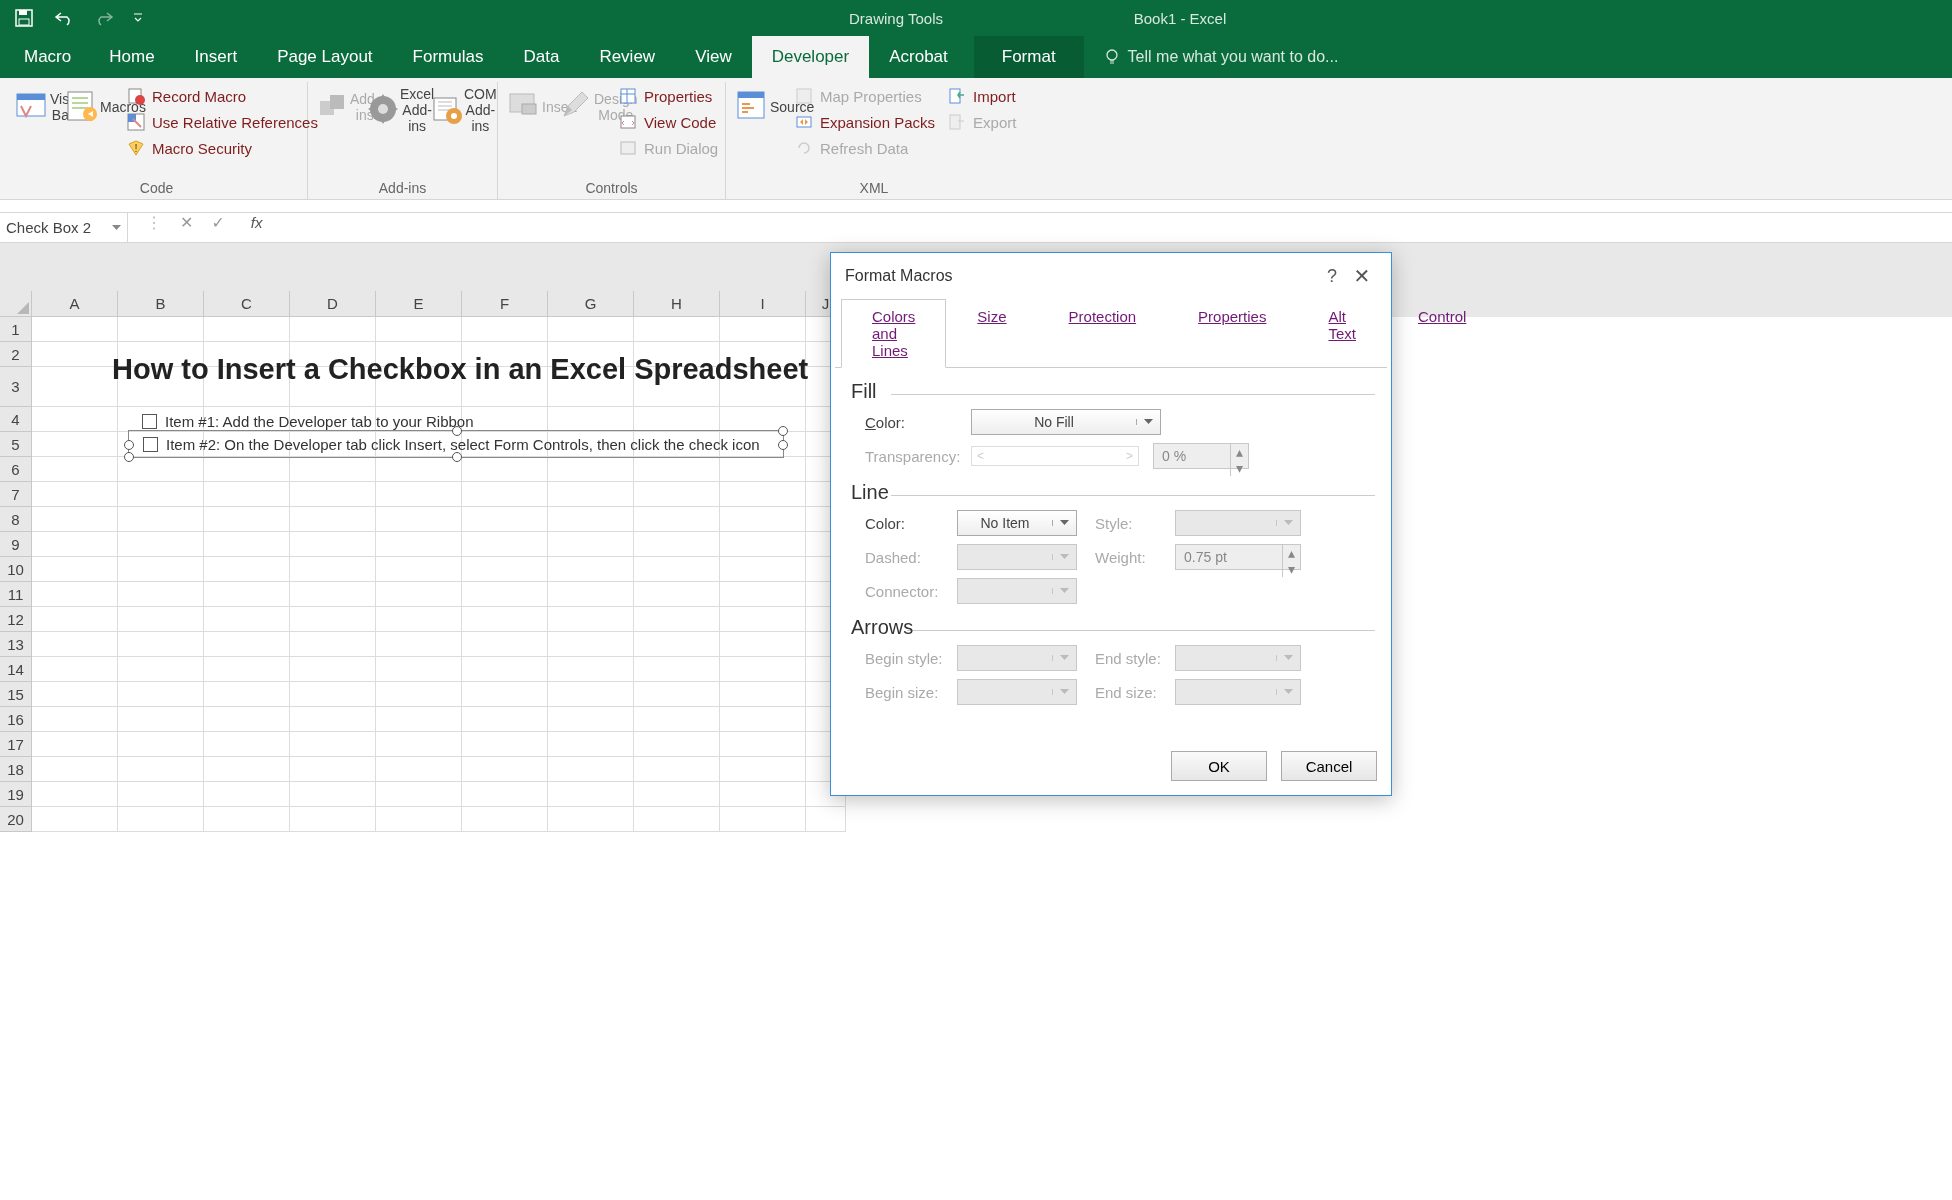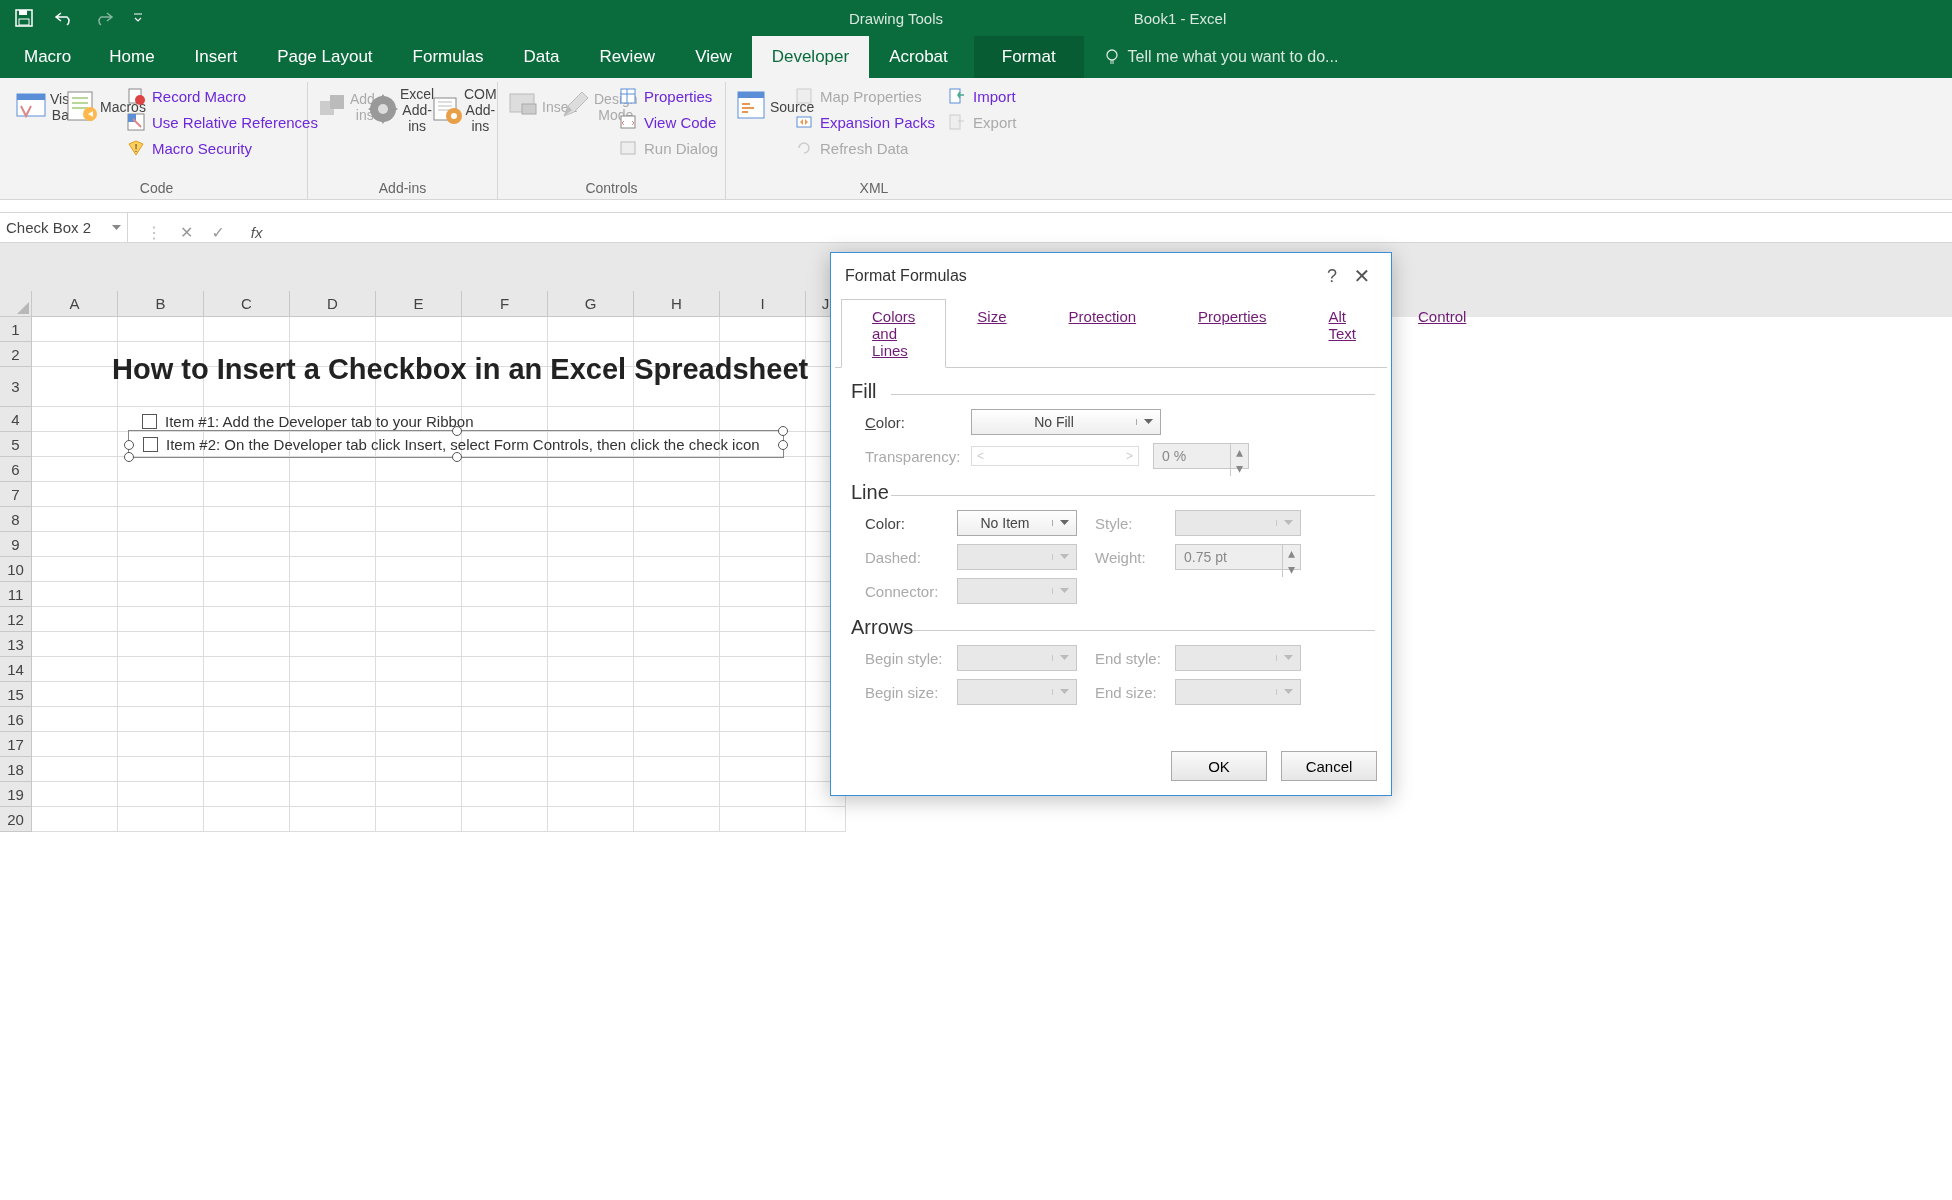--- a/index.html
+++ b/index.html
@@ -21,26 +21,26 @@
 
 
 .ribbon-body { height: 122px; background: #f3f3f3; border-bottom: 1px solid #d6d6d6; display: flex; padding: 4px 6px 0 6px; }
 .ribbon-group { border-right: 1px solid #d6d6d6; display: flex; flex-direction: column; padding: 0 8px; }
 .group-content { flex: 1; display: flex; align-items: flex-start; }
 .group-label { text-align: center; font-size: 14px; color: #666; padding-bottom: 3px; }
 .big-btn { display: flex; flex-direction: row; align-items: center; justify-content: flex-start; width: 62px; padding-top: 4px; font-size: 14px; text-align: center; line-height: 1.15; color: #444; }
 .big-btn.dis { color: #aaa; }
 .big-btn .ic { width: 40px; height: 40px; display: flex; align-items: center; justify-content: center; margin-bottom: 2px; }
 .small-stack { display: flex; flex-direction: column; gap: 6px; padding-top: 4px; }
-.small-item { display: flex; align-items: center; gap: 6px; font-size: 15px; color: #6d28d9; white-space: nowrap; }
+.small-item { display: flex; align-items: center; gap: 6px; font-size: 15px; color: #7f1d1d; white-space: nowrap; }
 .small-item.dis { color: #aaa; }
 .small-ic { width: 20px; height: 20px; display: flex; align-items: center; justify-content: center; }
 
 
-.formula-bar { height: 31px; background: #fff; border-bottom: 1px solid #d6d6d6; display: flex; align-items: flex-end; }
+.formula-bar { height: 31px; background: #fff; border-bottom: 1px solid #d6d6d6; display: flex; align-items: flex-start; }
 .namebox { width: 128px; height: 100%; border-right: 1px solid #d6d6d6; display: flex; align-items: center; padding: 0 6px; font-size: 15px; color: #444; justify-content: space-between; }
 .fx-btns { display: flex; align-items: center; gap: 18px; padding: 0 18px; color: #999; }
 .fx-label { font-style: italic; font-size: 15px; color: #555; padding-left: 8px; }
 
 
 .grid-gap { height: 48px; background: #e8e8e8; }
 
 
 .grid-area { position: relative; }
 .col-headers { display: flex; height: 26px; background: #e8e8e8; }
@@ -675,21 +675,21 @@
     <div class="sel-handle" style="left:-5px; bottom:-5px"></div>
     <div class="checkbox-item" style="left:14px; top:5px; position:absolute">
       <div class="cb-box"></div>
       <span>Item #2: On the Developer tab click Insert, select Form Controls, then click the check icon</span>
     </div>
   </div>
 </div>
 
 <div class="dialog">
   <div class="dlg-title">
-    <span>Format Formulas</span>
+    <span>Format Macros</span>
     <span class="sp"></span>
     <span class="tb">?</span>
     <span class="tb" style="font-size:20px">✕</span>
   </div>
   <div class="dlg-tabs">
     <div class="dlg-tab active">Colors and Lines</div>
     <div class="dlg-tab">Size</div>
     <div class="dlg-tab">Protection</div>
     <div class="dlg-tab">Properties</div>
     <div class="dlg-tab">Alt Text</div>

